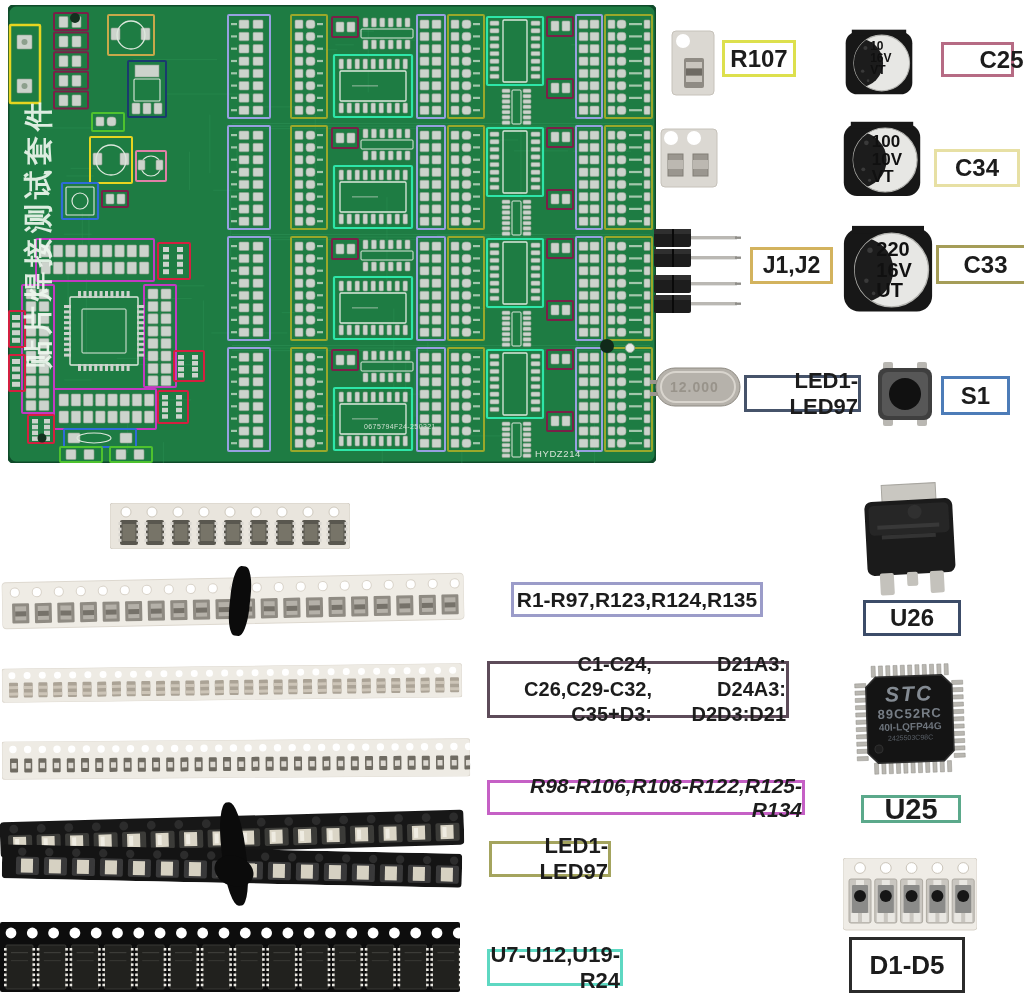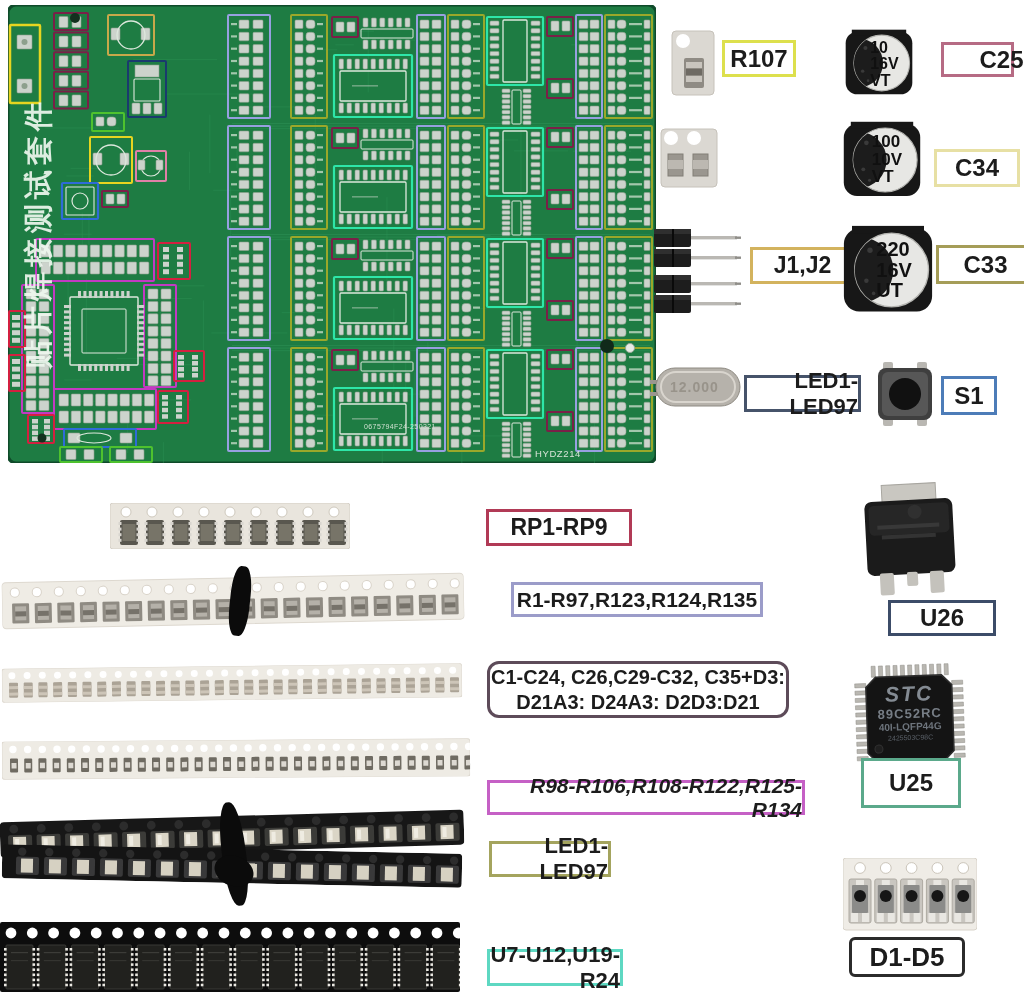--- a/index.html
+++ b/index.html
@@ -8,21 +8,21 @@
   .abs{position:absolute;}
   
   .pcb{position:absolute;left:8px;top:5px;width:648px;height:458px;}
   .pcb-vtext{position:absolute;left:-112px;top:208px;width:285px;height:40px;
              transform:rotate(-90deg);font-size:29px;font-weight:700;
              color:rgba(238,246,238,.92);letter-spacing:5px;text-align:center;white-space:nowrap;}
   
   .lbl{position:absolute;background:#fff;border:3px solid #000000;box-sizing:border-box;
        display:flex;align-items:center;justify-content:center;color:#1c1c1c;
        font-weight:600;text-align:right;}
-  .lbl.two{flex-direction:column;line-height:1.25;border-radius:12px;}
+  .lbl.two{flex-direction:row;line-height:1.25;}
   
   .cap{position:absolute;}
   .cap svg{position:absolute;left:0;top:0;width:100%;height:100%;}
   .cap-lines{position:absolute;left:37%;top:16%;font-weight:700;color:#101010;line-height:1.02;}
   .cap-lines span{display:block;}
   
   .xtal-text{position:absolute;left:20px;top:13px;font-size:14px;color:#98938a;
              letter-spacing:1px;font-weight:600;}
   
   .u25-text{position:absolute;left:16px;top:22px;width:86px;text-align:center;color:#848b93;}
@@ -1231,21 +1231,21 @@
         <rect x="1" y="4" width="98" height="92" fill="#171717" rx="17"></rect>
         <rect x="10" y="1" width="80" height="8" fill="#171717"></rect>
         <circle cx="54" cy="50" r="41" fill="#e7e7e4" stroke="#b4b4b0" stroke-width="1.5"></circle>
         <g clip-path="url(#cc0)">
           <circle cx="20" cy="50" r="36" fill="#1c1c1c"></circle>
           <circle cx="30" cy="28" r="3" fill="#3a3a3a"></circle>
           <circle cx="26" cy="62" r="2.5" fill="#3a3a3a"></circle>
           <circle cx="34" cy="76" r="2" fill="#3a3a3a"></circle>
         </g>
       </svg>
-    <div class="cap-lines" style="font-size:16px">
+    <div class="cap-lines" style="font-size:12px">
       <span>10</span>
       <span>16V</span>
       <span>VT</span>
     </div>
   </div>
   <div class="lbl" style="left: 941px; top: 42px; width: 73px; height: 35px; font-size: 24px; border-color: rgb(182, 107, 132); padding-left: 48px;">C25</div>
 
   <svg class="abs" style="left:660px;top:128px" width="58" height="60" viewBox="0 0 58 60">
     <rect x="1" y="1" width="56" height="58" rx="4" fill="#dbd8d2" stroke="#c6c2ba"></rect>
     <circle cx="11" cy="10" r="7" fill="#ffffff"></circle>
@@ -1298,21 +1298,21 @@
         <rect x="20" y="48" width="2" height="18" fill="#0a0a0a"></rect>
         <rect x="39" y="55" width="46" height="3.4" fill="#bab8b3"></rect>
         <rect x="83" y="55.5" width="6" height="2.4" fill="#908e89"></rect>
       <rect x="2" y="68" width="37" height="18" rx="2" fill="#1d1d1d"></rect>
         <rect x="2" y="68" width="37" height="5" fill="#2f2f2f"></rect>
         <rect x="20" y="68" width="2" height="18" fill="#0a0a0a"></rect>
         <rect x="39" y="75" width="46" height="3.4" fill="#bab8b3"></rect>
         <rect x="83" y="75.5" width="6" height="2.4" fill="#908e89"></rect>
     </g>
   </svg>
-  <div class="lbl" style="left: 750px; top: 247px; width: 105px; height: 37px; font-size: 23px; border-color: rgb(211, 179, 94);">J1,J2</div>
+  <div class="lbl" style="left: 750px; top: 247px; width: 83px; height: 37px; font-size: 23px; border-color: rgb(211, 179, 94);">J1,J2</div>
 
   <div class="cap" style="left:843px;top:225px;width:90px;height:90px">
     <svg class="cap-svg" viewBox="0 0 100 100">
         <defs>
           <clipPath id="cc2">
             <circle cx="54" cy="50" r="41"></circle>
           </clipPath>
         </defs>
         <rect x="1" y="4" width="98" height="92" fill="#171717" rx="17"></rect>
         <rect x="10" y="1" width="80" height="8" fill="#171717"></rect>
@@ -1347,21 +1347,21 @@
     <g fill="#b9b7b2">
       <rect x="8" y="2" width="10" height="12" rx="2"></rect>
         <rect x="42" y="2" width="10" height="12" rx="2"></rect>
       <rect x="8" y="54" width="10" height="12" rx="2"></rect>
         <rect x="42" y="54" width="10" height="12" rx="2"></rect>
     </g>
     <rect x="3" y="8" width="54" height="52" rx="8" fill="#3f3f3f"></rect>
     <rect x="7" y="12" width="46" height="44" rx="6" fill="#575757"></rect>
     <circle cx="30" cy="34" r="16" fill="#111111"></circle>
   </svg>
-  <div class="lbl" style="left: 941px; top: 376px; width: 56px; height: 39px; font-size: 24px; border-color: rgb(77, 124, 184);">S1</div>
+  <div class="lbl" style="left: 941px; top: 376px; width: 69px; height: 39px; font-size: 24px; border-color: rgb(77, 124, 184);">S1</div>
 
   <svg id="tape-rp" class="abs" style="left:110px;top:503px" width="240" height="46">
       <rect x="0" y="0" width="240" height="46" fill="#e9e5dd" stroke="#d5d0c6" stroke-width="1" rx="3"></rect>
       <circle cx="16" cy="9" r="5" fill="#ffffff" stroke="#cfc9bd" stroke-width="1"></circle>
       <circle cx="42" cy="9" r="5" fill="#ffffff" stroke="#cfc9bd" stroke-width="1"></circle>
       <circle cx="68" cy="9" r="5" fill="#ffffff" stroke="#cfc9bd" stroke-width="1"></circle>
       <circle cx="94" cy="9" r="5" fill="#ffffff" stroke="#cfc9bd" stroke-width="1"></circle>
       <circle cx="120" cy="9" r="5" fill="#ffffff" stroke="#cfc9bd" stroke-width="1"></circle>
       <circle cx="146" cy="9" r="5" fill="#ffffff" stroke="#cfc9bd" stroke-width="1"></circle>
       <circle cx="172" cy="9" r="5" fill="#ffffff" stroke="#cfc9bd" stroke-width="1"></circle>
@@ -1451,21 +1451,20 @@
       <rect x="220.5" y="21" width="13" height="17" fill="#777468"></rect>
       <rect x="216.5" y="19" width="3" height="3" fill="#d8d5cf"></rect>
       <rect x="234.5" y="19" width="3" height="3" fill="#d8d5cf"></rect>
       <rect x="216.5" y="24.6" width="3" height="3" fill="#d8d5cf"></rect>
       <rect x="234.5" y="24.6" width="3" height="3" fill="#d8d5cf"></rect>
       <rect x="216.5" y="30.2" width="3" height="3" fill="#d8d5cf"></rect>
       <rect x="234.5" y="30.2" width="3" height="3" fill="#d8d5cf"></rect>
       <rect x="216.5" y="35.8" width="3" height="3" fill="#d8d5cf"></rect>
       <rect x="234.5" y="35.8" width="3" height="3" fill="#d8d5cf"></rect>
     </svg>
-  <div class="lbl" style="left: 486px; top: 509px; width: 146px; height: 37px; font-size: 23px; border-color: rgb(177, 58, 86);">RP1-RP9</div>
 
   <svg id="tape-r1" class="abs" style="left:2px;top:574px;transform:rotate(-1.2deg)" width="462" height="52">
       <rect x="0" y="4" width="462" height="46" fill="#efece5" stroke="#ddd8cf" stroke-width="1" rx="4"></rect>
       <circle cx="13" cy="14" r="4.6" fill="#ffffff" stroke="#d8d2c8" stroke-width="1"></circle>
       <circle cx="35" cy="14" r="4.6" fill="#ffffff" stroke="#d8d2c8" stroke-width="1"></circle>
       <circle cx="57" cy="14" r="4.6" fill="#ffffff" stroke="#d8d2c8" stroke-width="1"></circle>
       <circle cx="79" cy="14" r="4.6" fill="#ffffff" stroke="#d8d2c8" stroke-width="1"></circle>
       <circle cx="101" cy="14" r="4.6" fill="#ffffff" stroke="#d8d2c8" stroke-width="1"></circle>
       <circle cx="123" cy="14" r="4.6" fill="#ffffff" stroke="#d8d2c8" stroke-width="1"></circle>
       <circle cx="145" cy="14" r="4.6" fill="#ffffff" stroke="#d8d2c8" stroke-width="1"></circle>
@@ -2204,21 +2203,21 @@
     <rect x="12" y="22" width="80" height="30" rx="5" fill="#262626"></rect>
     <circle cx="58" cy="30" r="7" fill="#303030"></circle>
     <rect x="20" y="42" width="62" height="4" fill="#383838"></rect>
     <rect x="24" y="52" width="54" height="4" fill="#333333"></rect>
     <g fill="#c4c2bc">
       <rect x="20" y="90" width="14" height="22" rx="2"></rect>
       <rect x="70" y="90" width="14" height="22" rx="2"></rect>
       <rect x="47" y="90" width="11" height="14" rx="2"></rect>
     </g>
   </svg>
-  <div class="lbl" style="left: 888px; top: 600px; width: 108px; height: 36px; font-size: 24px; border-color: rgb(60, 76, 104);">U26</div>
+  <div class="lbl" style="left: 863px; top: 600px; width: 98px; height: 36px; font-size: 24px; border-color: rgb(60, 76, 104);">U26</div>
 
   <div class="abs" style="left:851px;top:660px;width:118px;height:122px;transform:rotate(-2deg)">
     <svg id="u25-svg" width="118" height="118" viewBox="0 0 118 118">
         <rect x="22" y="5" width="4" height="11" fill="#b9b7b1" stroke="#8e8c86" stroke-width="0.5"></rect>
         <rect x="22" y="102" width="4" height="11" fill="#b9b7b1" stroke="#8e8c86" stroke-width="0.5"></rect>
         <rect x="5" y="22" width="11" height="4" fill="#b9b7b1" stroke="#8e8c86" stroke-width="0.5"></rect>
         <rect x="102" y="22" width="11" height="4" fill="#b9b7b1" stroke="#8e8c86" stroke-width="0.5"></rect>
         <rect x="29.3" y="5" width="4" height="11" fill="#b9b7b1" stroke="#8e8c86" stroke-width="0.5"></rect>
         <rect x="29.3" y="102" width="4" height="11" fill="#b9b7b1" stroke="#8e8c86" stroke-width="0.5"></rect>
         <rect x="5" y="29.3" width="11" height="4" fill="#b9b7b1" stroke="#8e8c86" stroke-width="0.5"></rect>
@@ -2262,21 +2261,21 @@
         <path d="M26 16 L92 16 L102 26 L102 92 L92 102 L26 102 L16 92 L16 26 Z" fill="#141414" stroke="#2e2e2e" stroke-width="1.5"></path>
         <circle cx="27" cy="88" r="4" fill="#1f1f1f" stroke="#333333" stroke-width="1"></circle>
       </svg>
     <div class="u25-text">
       <span class="u25-brand">STC</span>
       <span class="u25-part">89C52RC</span>
       <span class="u25-pkg">40I-LQFP44G</span>
       <span class="u25-lot">2425503C98C</span>
     </div>
   </div>
-  <div class="lbl" style="left: 861px; top: 758px; width: 100px; height: 50px; font-size: 24px; border-color: rgb(91, 169, 139);">U25</div>
+  <div class="lbl" style="left: 861px; top: 795px; width: 100px; height: 28px; font-size: 29px; border-color: rgb(91, 169, 139);">U25</div>
 
   <svg id="tape-d" class="abs" style="left:843px;top:858px" width="134" height="74">
       <rect x="0" y="0" width="134" height="72" fill="#efece6" stroke="#d8d3ca" stroke-width="1" rx="3"></rect>
       <circle cx="17" cy="10" r="5.4" fill="#ffffff" stroke="#ccc6bb" stroke-width="1"></circle>
       <circle cx="42.8" cy="10" r="5.4" fill="#ffffff" stroke="#ccc6bb" stroke-width="1"></circle>
       <circle cx="68.6" cy="10" r="5.4" fill="#ffffff" stroke="#ccc6bb" stroke-width="1"></circle>
       <circle cx="94.4" cy="10" r="5.4" fill="#ffffff" stroke="#ccc6bb" stroke-width="1"></circle>
       <circle cx="120.2" cy="10" r="5.4" fill="#ffffff" stroke="#ccc6bb" stroke-width="1"></circle>
       <rect x="6" y="21" width="22" height="44" fill="#c9c6c0" stroke="#aeaaa2" stroke-width="1" rx="2"></rect>
       <rect x="9" y="27" width="16" height="28" fill="#8b8b89" rx="1"></rect>
@@ -2302,15 +2301,15 @@
       <rect x="85.4" y="55" width="7" height="9" fill="#e9e7e2"></rect>
       <rect x="96.4" y="55" width="7" height="9" fill="#e9e7e2"></rect>
       <rect x="90.4" y="22" width="8" height="5" fill="#e9e7e2"></rect>
       <rect x="109.2" y="21" width="22" height="44" fill="#c9c6c0" stroke="#aeaaa2" stroke-width="1" rx="2"></rect>
       <rect x="112.2" y="27" width="16" height="28" fill="#8b8b89" rx="1"></rect>
       <circle cx="120.2" cy="38" r="6" fill="#161616"></circle>
       <rect x="111.2" y="55" width="7" height="9" fill="#e9e7e2"></rect>
       <rect x="122.2" y="55" width="7" height="9" fill="#e9e7e2"></rect>
       <rect x="116.2" y="22" width="8" height="5" fill="#e9e7e2"></rect>
     </svg>
-  <div class="lbl" style="left: 849px; top: 937px; width: 116px; height: 40px; font-size: 26px; border-color: rgb(43, 43, 43); border-radius: 6px;">D1-D5</div>
+  <div class="lbl" style="left: 849px; top: 937px; width: 116px; height: 56px; font-size: 26px; border-color: rgb(43, 43, 43);">D1-D5</div>
 
 </div>
 
 </body></html>

